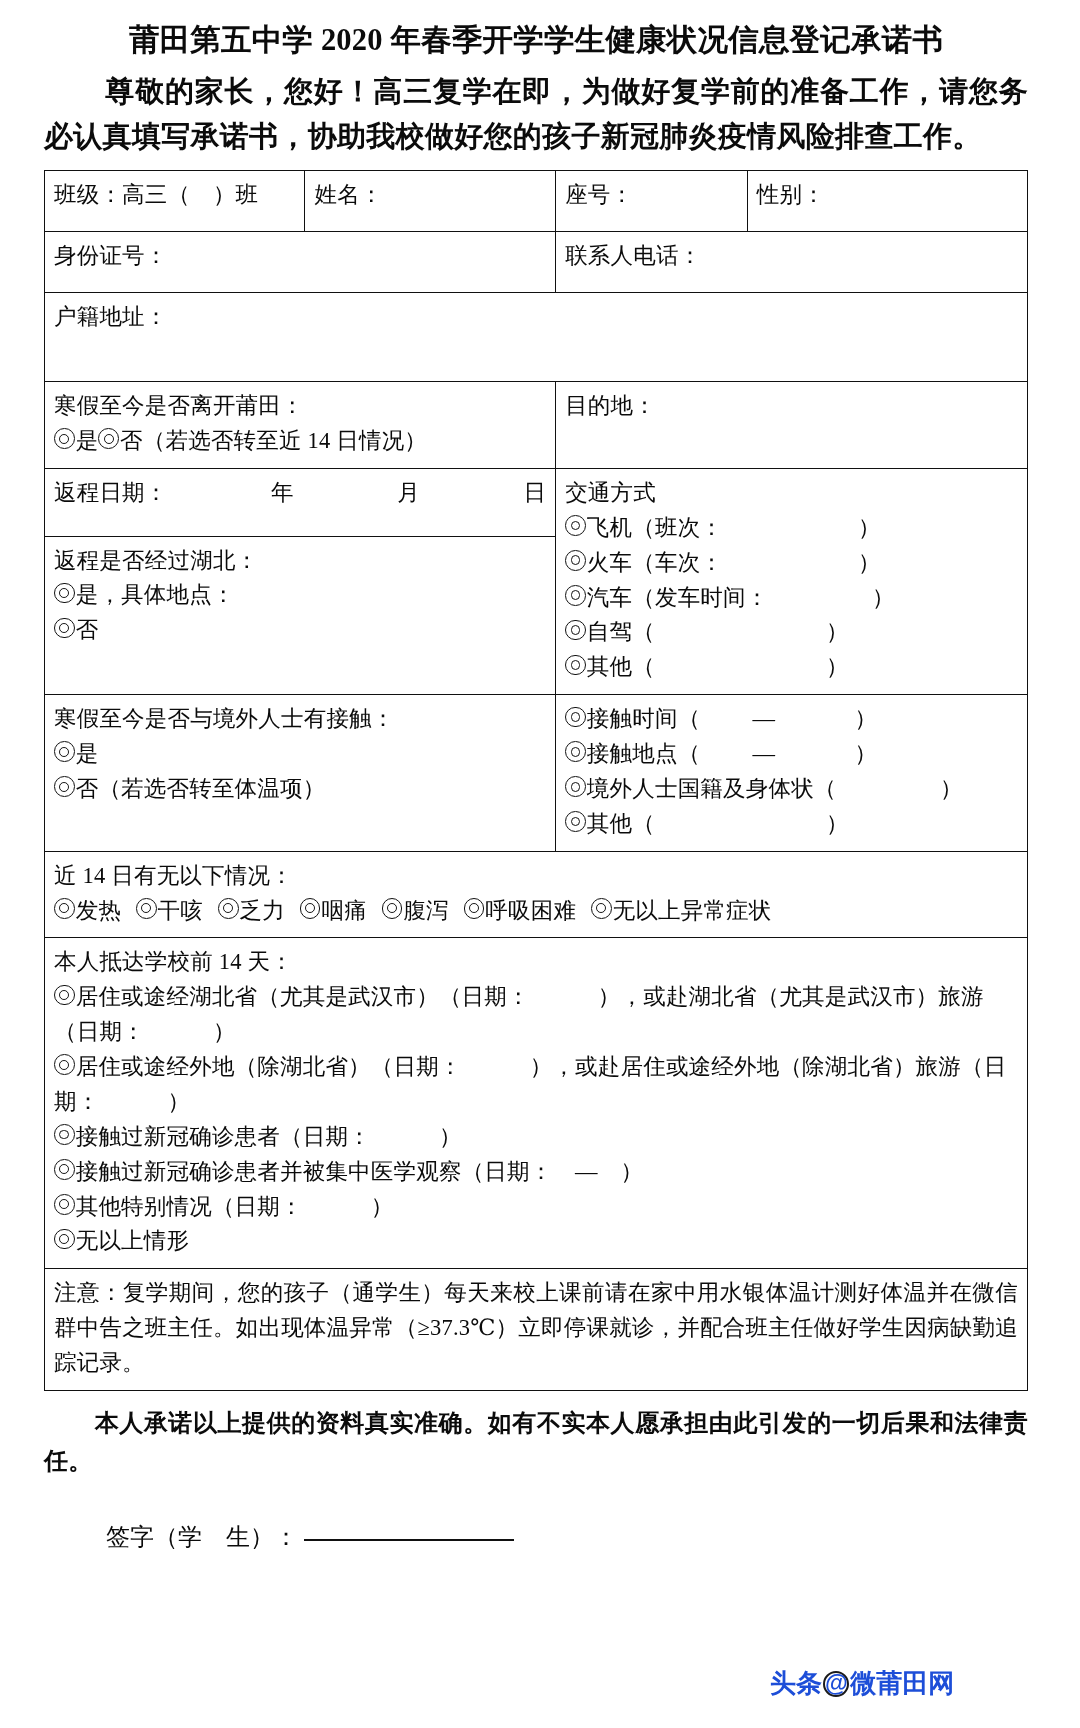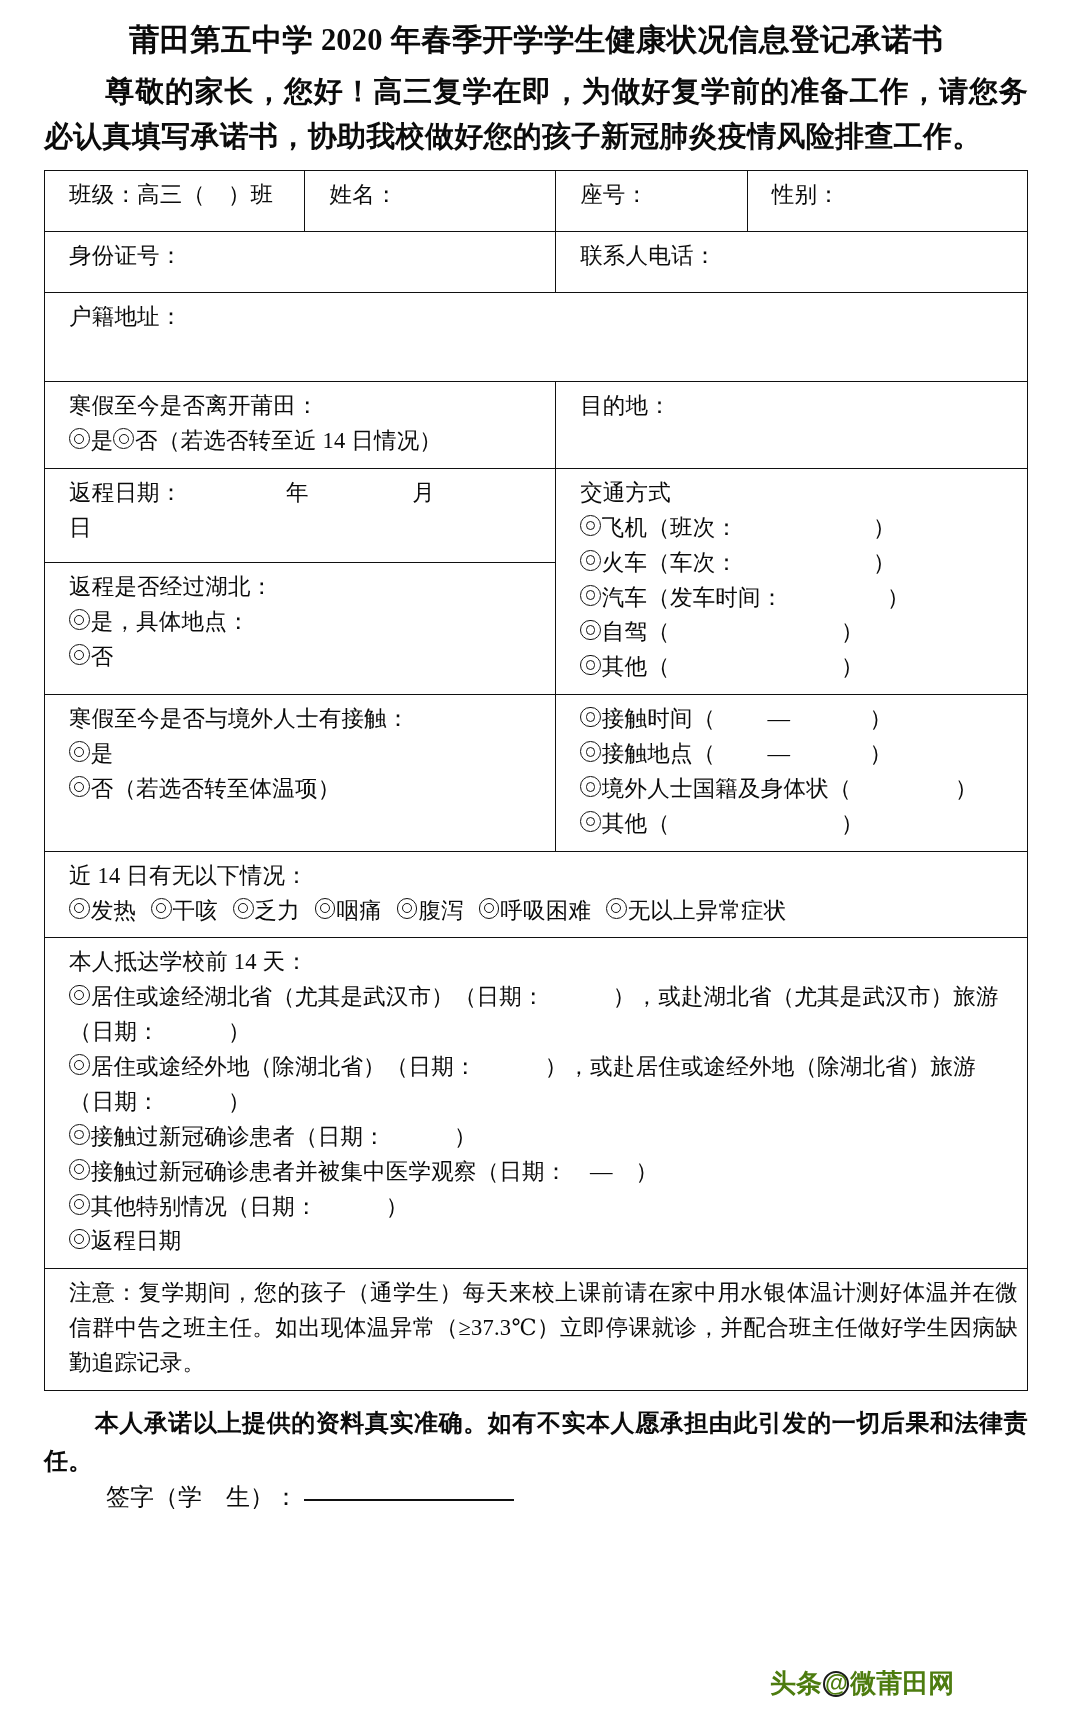--- a/index.html
+++ b/index.html
@@ -49,21 +49,21 @@
   
   table.form {
     width: 100%;
     border-collapse: collapse;
     table-layout: fixed;
     font-size: 22.5px;
     line-height: 1.55;
   }
   table.form td {
     border: 1.6px solid #111;
-    padding: 7px 9px 9px 24px;
+    padding: 7px 9px 9px 9px;
     vertical-align: top;
     letter-spacing: 0.2px;
   }
   .cellline { white-space: nowrap; }
   .cellline.wrapok { white-space: normal; font-family: Liberation Serif, serif; }
   .pad-b { padding-bottom: 26px; }
 
   .minh-a { height: 44px; }
   .minh-addr { height: 72px; }
 
@@ -104,21 +104,21 @@
     font-size: 24px;
     font-weight: bold;
     line-height: 1.58;
     margin: 14px 0 0 0;
     text-align: justify;
     text-justify: inter-ideograph;
     letter-spacing: 0.3px;
   }
   .promise .indent { display: inline-block; width: 2.1em; }
 
-  .sign-block { }
+  .sign-block { margin-top: 40px; }
   .sign-line {
     font-size: 24px;
     line-height: 1.4;
     margin-left: 62px;
     margin-bottom: 44px;
     white-space: nowrap;
   }
   .sign-rule {
     display: inline-block;
     width: 210px;
@@ -137,21 +137,21 @@
   }
 
   
   .watermark {
     position: absolute;
     left: 770px;
     top: 1666px;
     font-size: 26px;
     font-weight: bold;
     font-family: "Liberation Sans", sans-serif;
-    color: #4d7c0f;
+    color: #1d4ed8;
     white-space: nowrap;
     letter-spacing: 0px;
   }
   .watermark .at {
     display: inline-block;
     border: 2px solid #1b1b1b;
     border-radius: 50%;
     width: 0.95em;
     height: 0.95em;
     line-height: 0.88em;
@@ -255,21 +255,21 @@
     </tr>
 
     <tr>
       <td colspan="4" class="pad-b">
         <div class="cellline">本人抵达学校前 14 天：</div>
         <div class="cellline wrapok"><span class="ring"></span><span>居住或途经湖北省（尤其是武汉市）（日期：　　　），或赴湖北省（尤其是武汉市）旅游（日期：　　　）</span></div>
         <div class="cellline wrapok"><span class="ring"></span><span>居住或途经外地（除湖北省）（日期：　　　），或赴居住或途经外地（除湖北省）旅游（日期：　　　）</span></div>
         <div class="cellline wrapok"><span class="ring"></span><span>接触过新冠确诊患者（日期：　　　）</span></div>
         <div class="cellline wrapok"><span class="ring"></span><span>接触过新冠确诊患者并被集中医学观察（日期：　—　）</span></div>
         <div class="cellline wrapok"><span class="ring"></span><span>其他特别情况（日期：　　　）</span></div>
-        <div class="cellline wrapok"><span class="ring"></span><span>返程日期</span></div>
+        <div class="cellline wrapok"><span class="ring"></span><span>无以上情形</span></div>
       </td>
     </tr>
 
     <tr>
       <td colspan="4">
         <div style="text-align:justify; text-justify:inter-ideograph;">注意：复学期间，您的孩子（通学生）每天来校上课前请在家中用水银体温计测好体温并在微信群中告之班主任。如出现体温异常（≥37.3℃）立即停课就诊，并配合班主任做好学生因病缺勤追踪记录。</div>
       </td>
     </tr>
   </tbody>
     </table>

